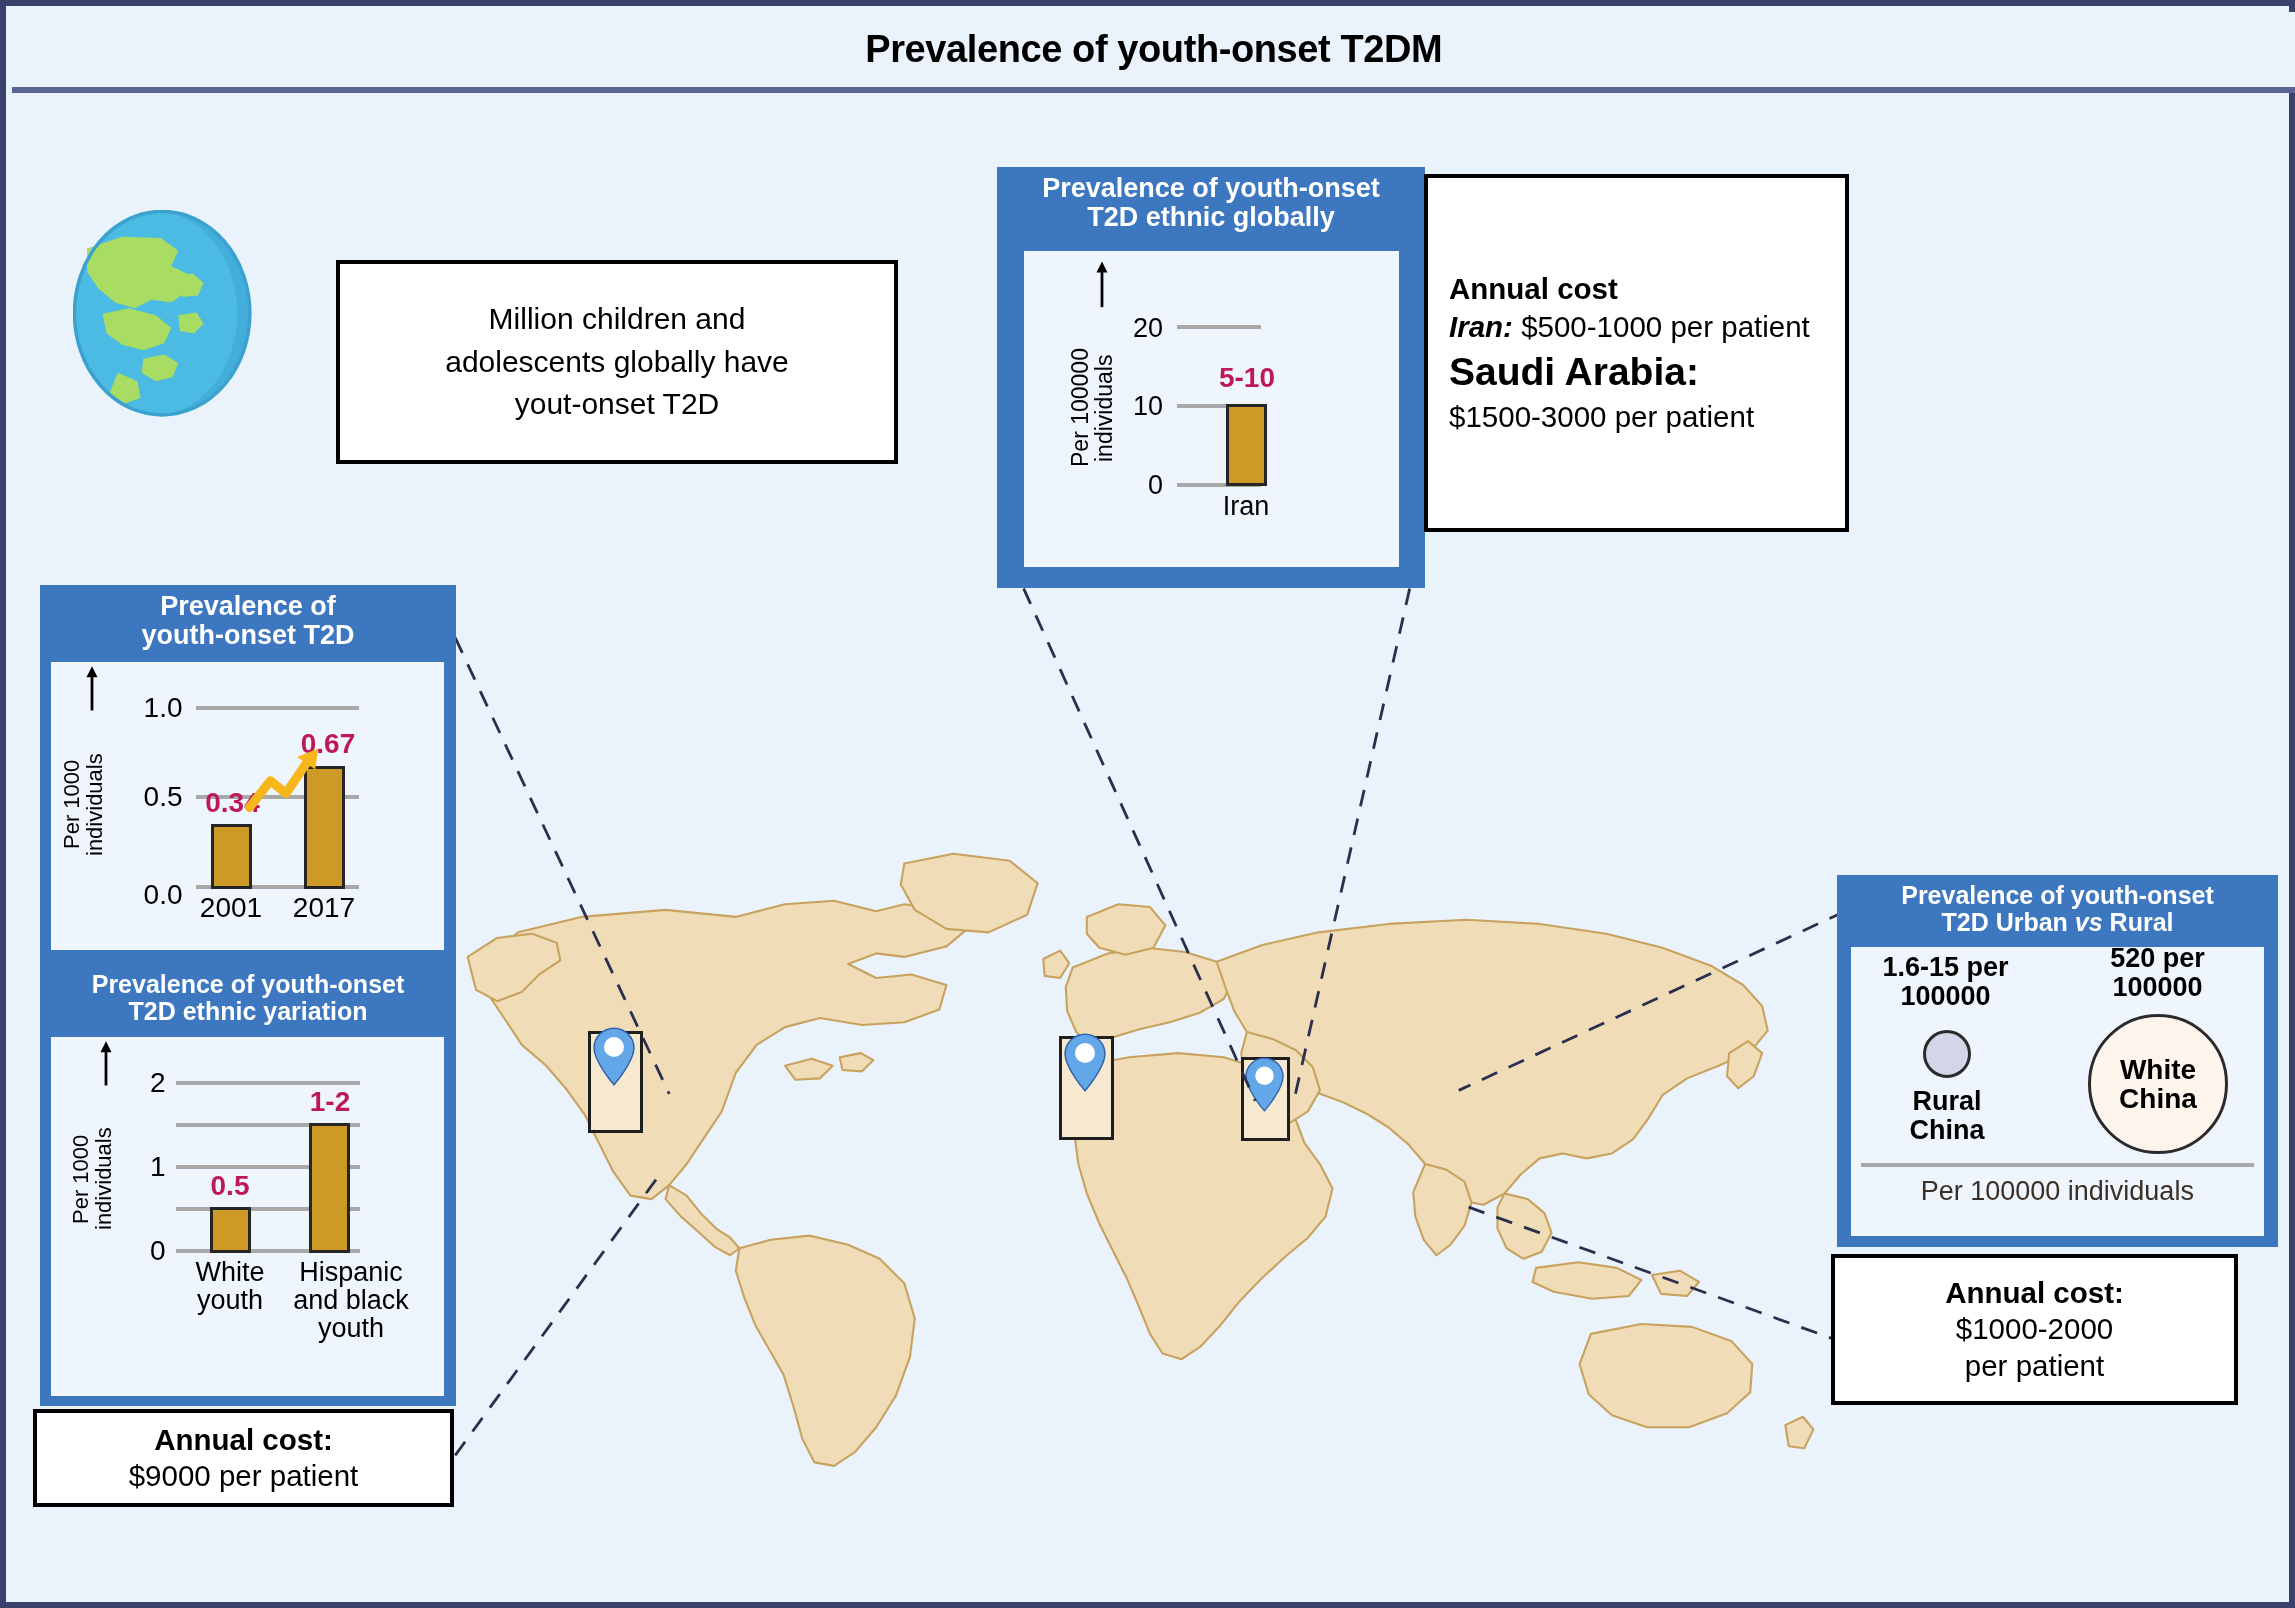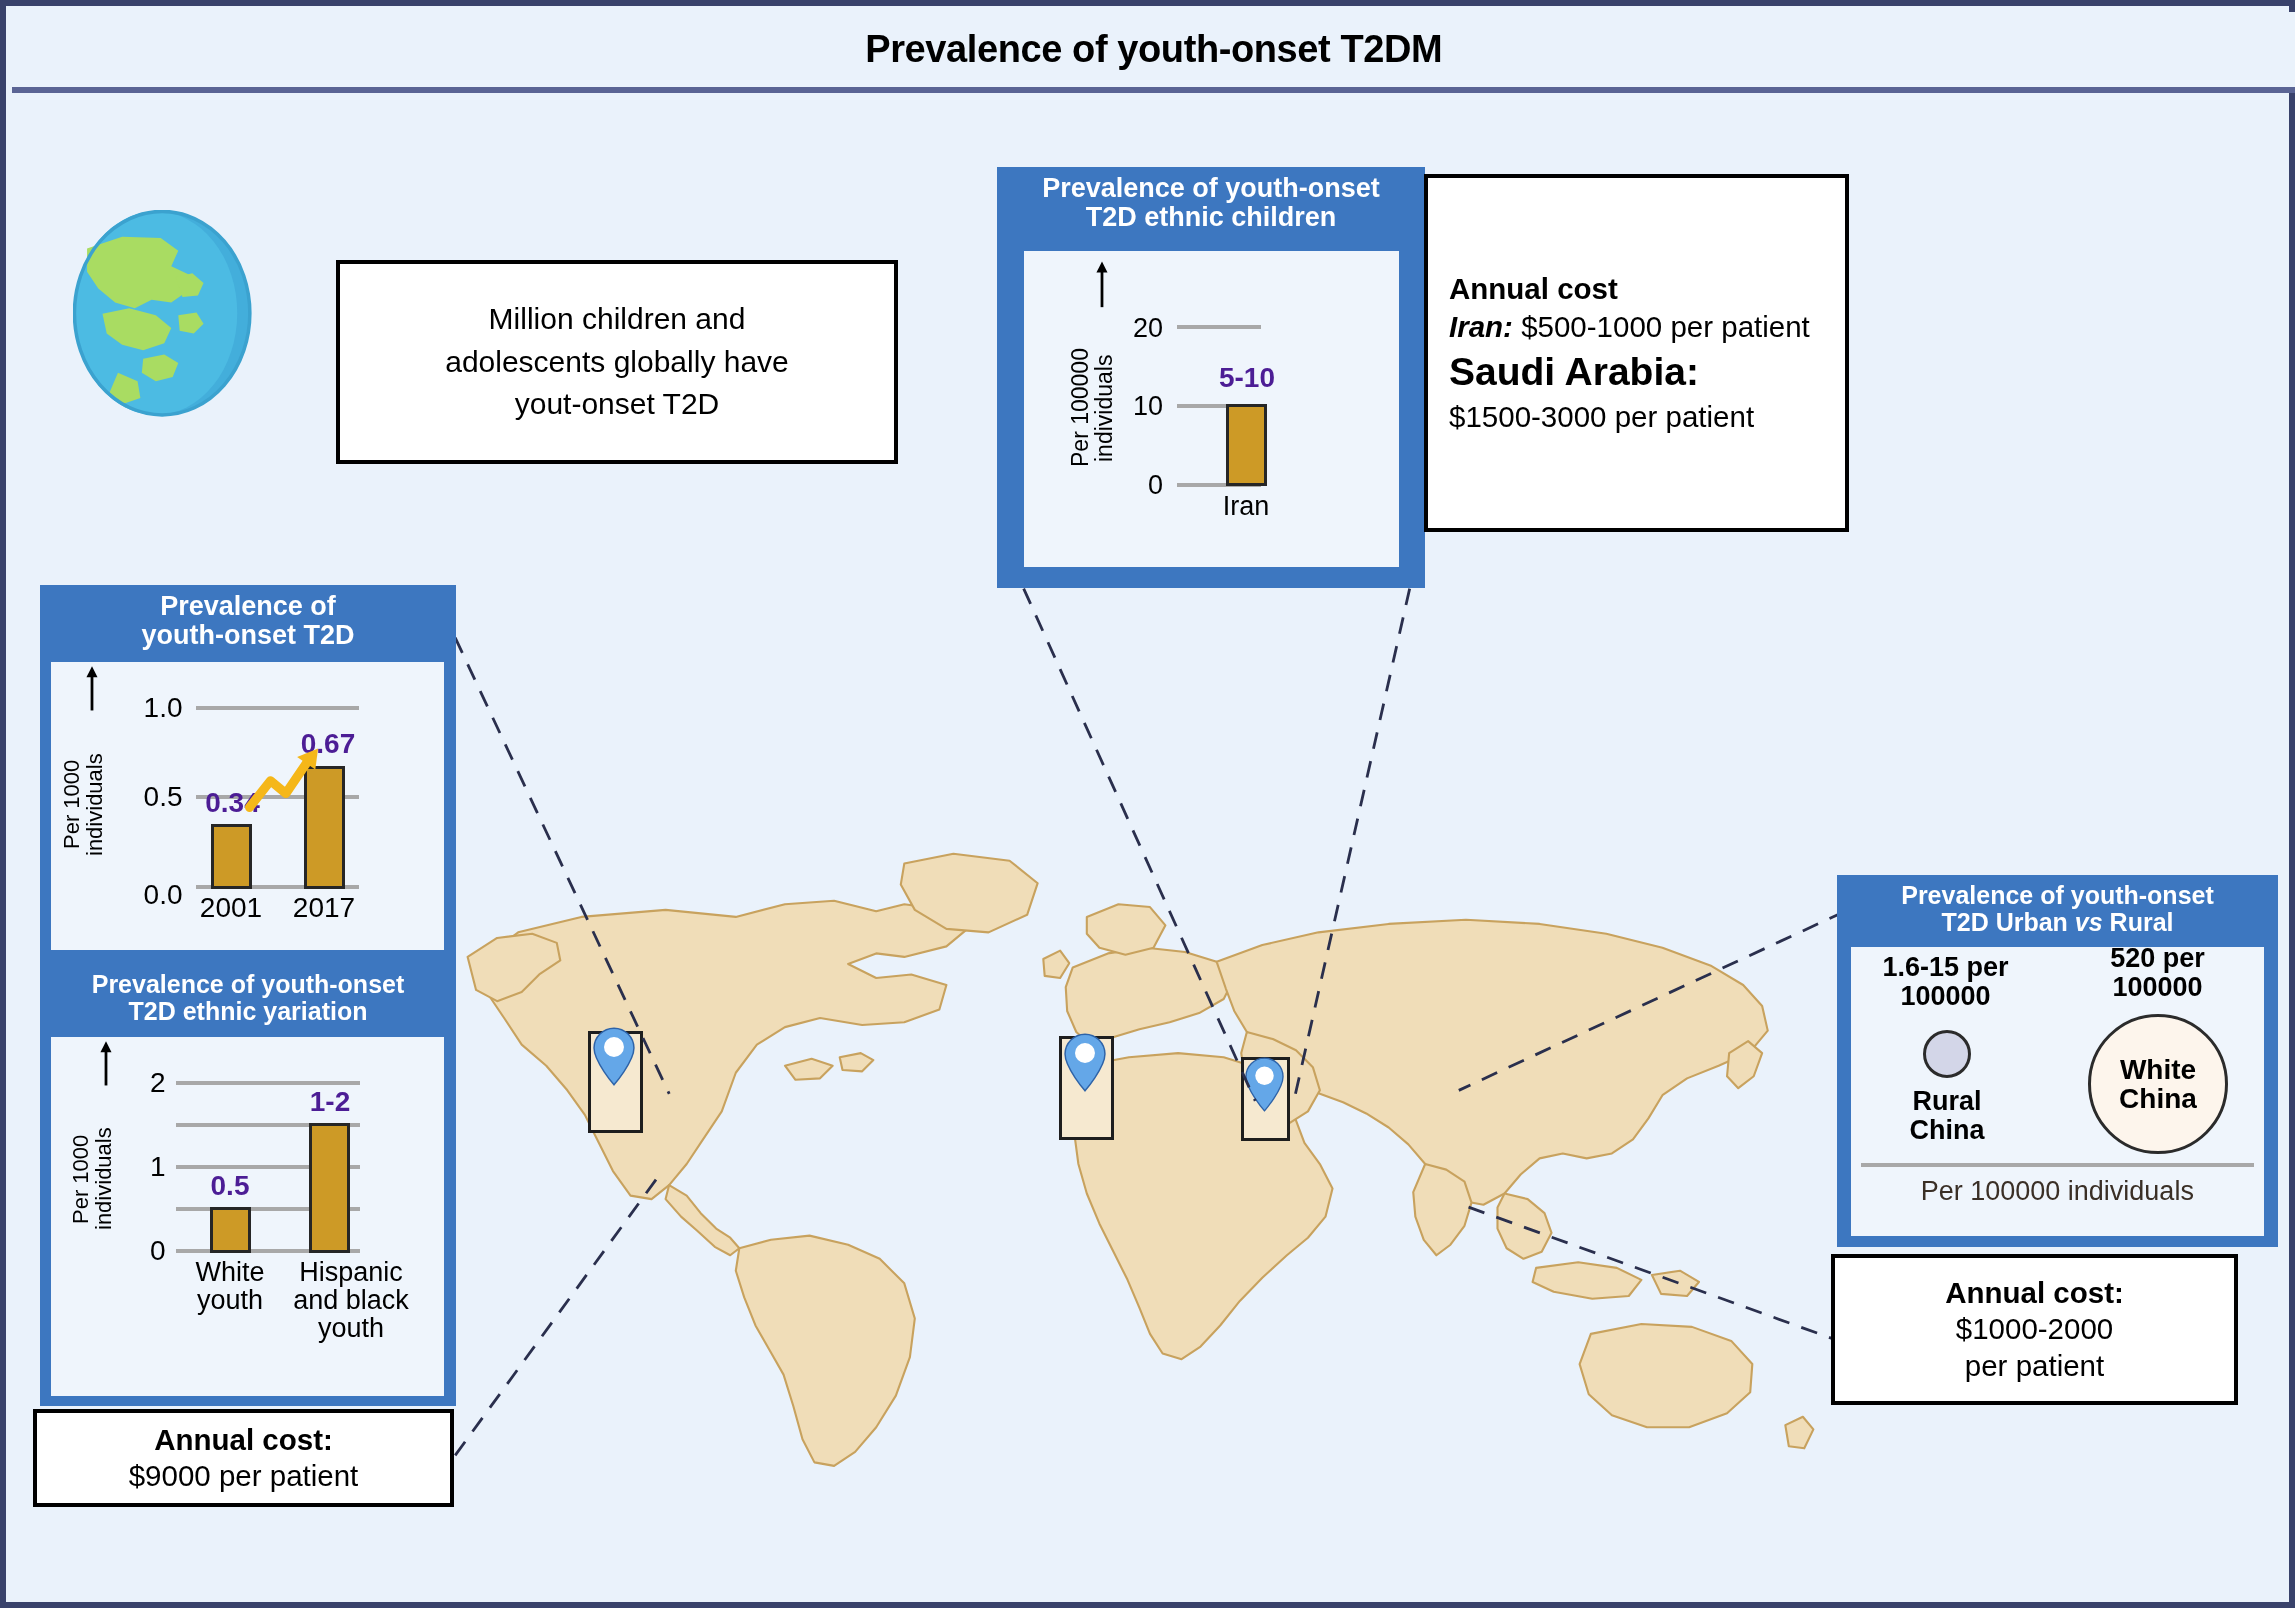--- a/index.html
+++ b/index.html
@@ -50,21 +50,21 @@
   
   .chart{position:relative;width:100%;height:100%;}
   .yaxis-label{
     position:absolute;writing-mode:vertical-rl;transform:rotate(180deg);
     text-align:center;line-height:1.05;white-space:pre-line;color:#000;
   }
   .axis-arrow{position:absolute;}
   .tick{position:absolute;text-align:right;color:#000;}
   .gridline{position:absolute;background:#a8a8a8;height:3.5px;}
   .bar{position:absolute;background:#cd9a26;border:3.5px solid #262626;box-sizing:border-box;}
-  .bar-val{position:absolute;font-weight:bold;color:#4c1d95;text-align:center;}
+  .bar-val{position:absolute;font-weight:bold;color:#be185d;text-align:center;}
   .cat{position:absolute;text-align:center;color:#000;line-height:1.03;}
 
   
   .globe{position:absolute;left:67px;top:204px;width:179px;height:207px;}
 
   
   .circ{position:absolute;border-radius:50%;border:3.5px solid #2b2b2b;
         display:flex;align-items:center;justify-content:center;text-align:center;
         font-weight:bold;line-height:1.05;color:#000;box-sizing:border-box;}
 
@@ -194,21 +194,21 @@
 
   <div class="callout center" style="left:330px;top:254px;width:562px;height:204px;padding:0 25px;">
     <p style="font-size:30px;line-height:1.42;">Million children and</p>
     <p style="font-size:30px;line-height:1.42;">adolescents globally have</p>
     <p style="font-size:30px;line-height:1.42;">yout-onset T2D</p>
   </div>
 
   <div class="panel" style="left:991px;top:161px;width:428px;height:421px;padding:0;">
     <div class="panel-title" style="font-size:27px;height:79px;">
       <div>Prevalence of youth-onset</div>
-      <div>T2D ethnic children</div>
+      <div>T2D ethnic globally</div>
     </div>
     <div class="panel-body" style="position:absolute;left:27px;top:84px;width:375px;height:316px;">
       <div class="chart">
 
         <svg class="axis-arrow" style="left:69px;top:9.8px;width:18px;height:48px;" viewBox="0 0 26 68" width="18" height="48">
           <line x1="13" y1="66" x2="13" y2="12" stroke="#000" stroke-width="4"></line>
           <polygon points="13,0 5,16 21,16" fill="#000"></polygon>
         </svg>
         <div class="yaxis-label" style="left:44px;top:62px;width:45px;height:190px;font-size:23px;">Per 100000 individuals</div>
 

